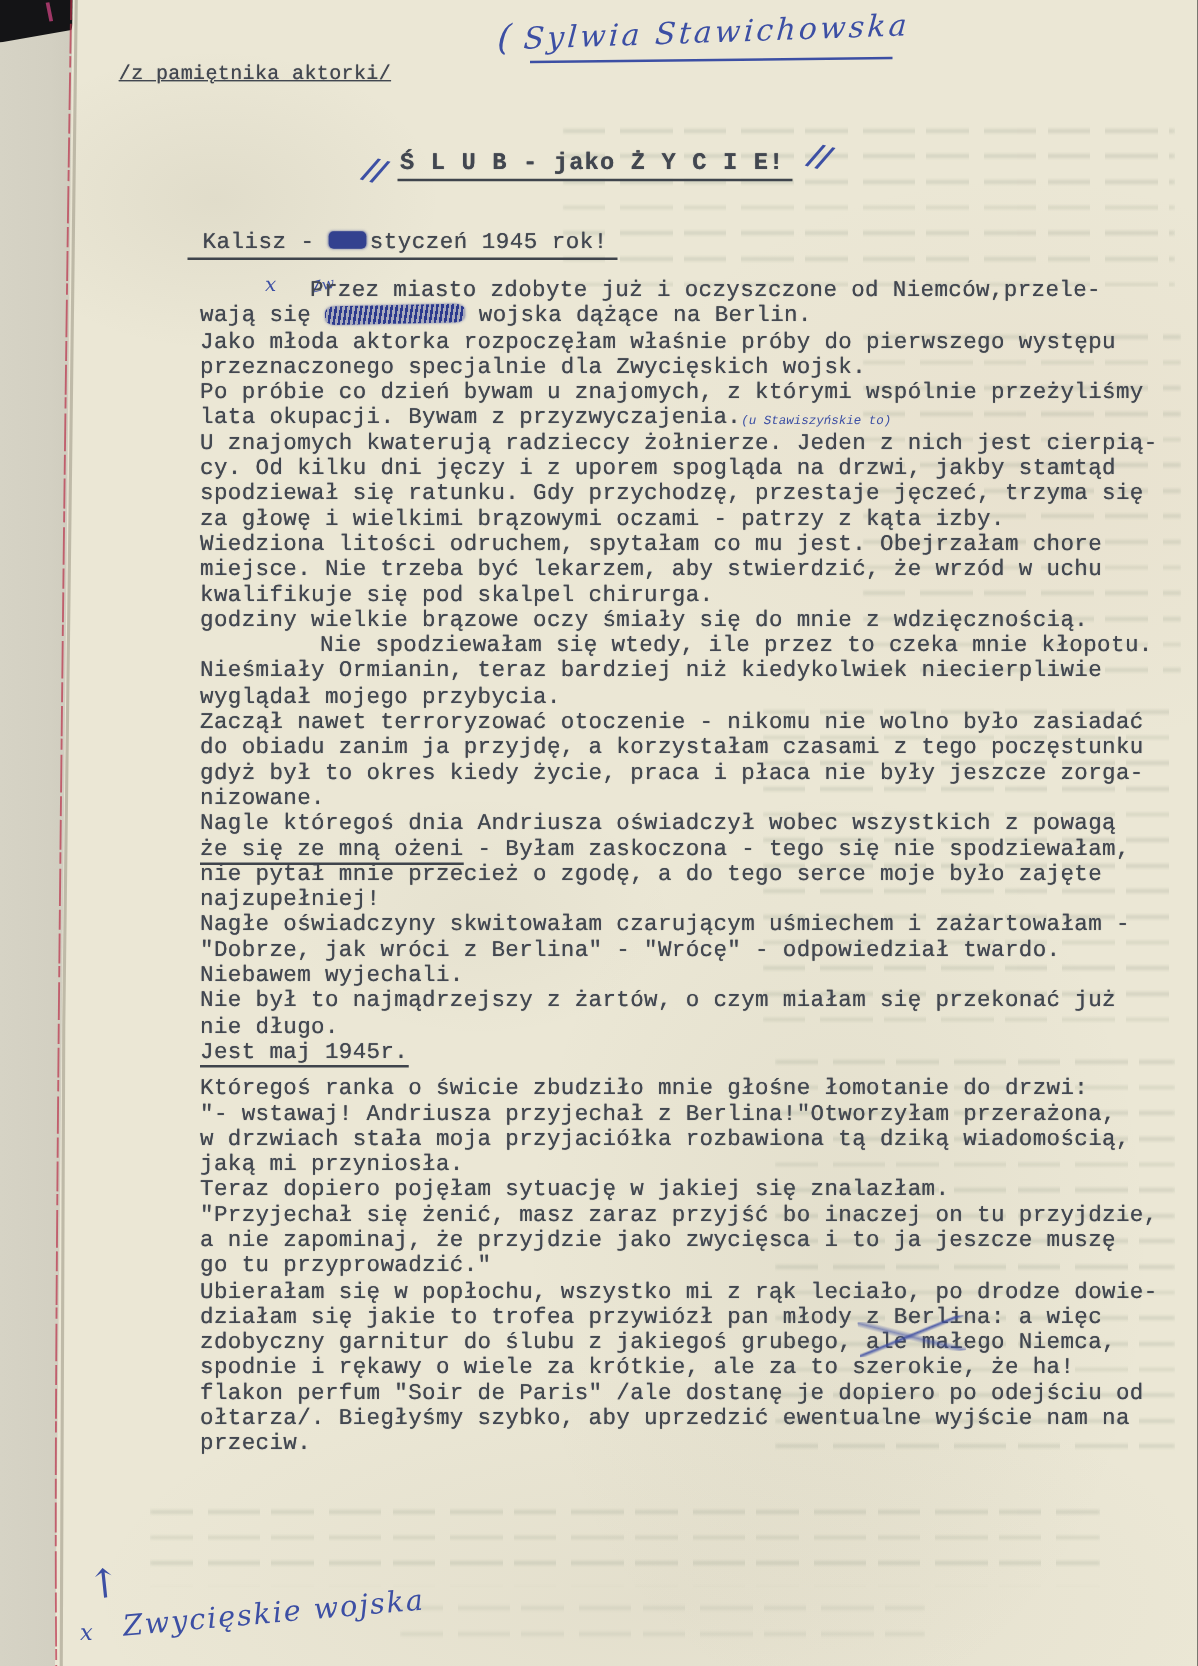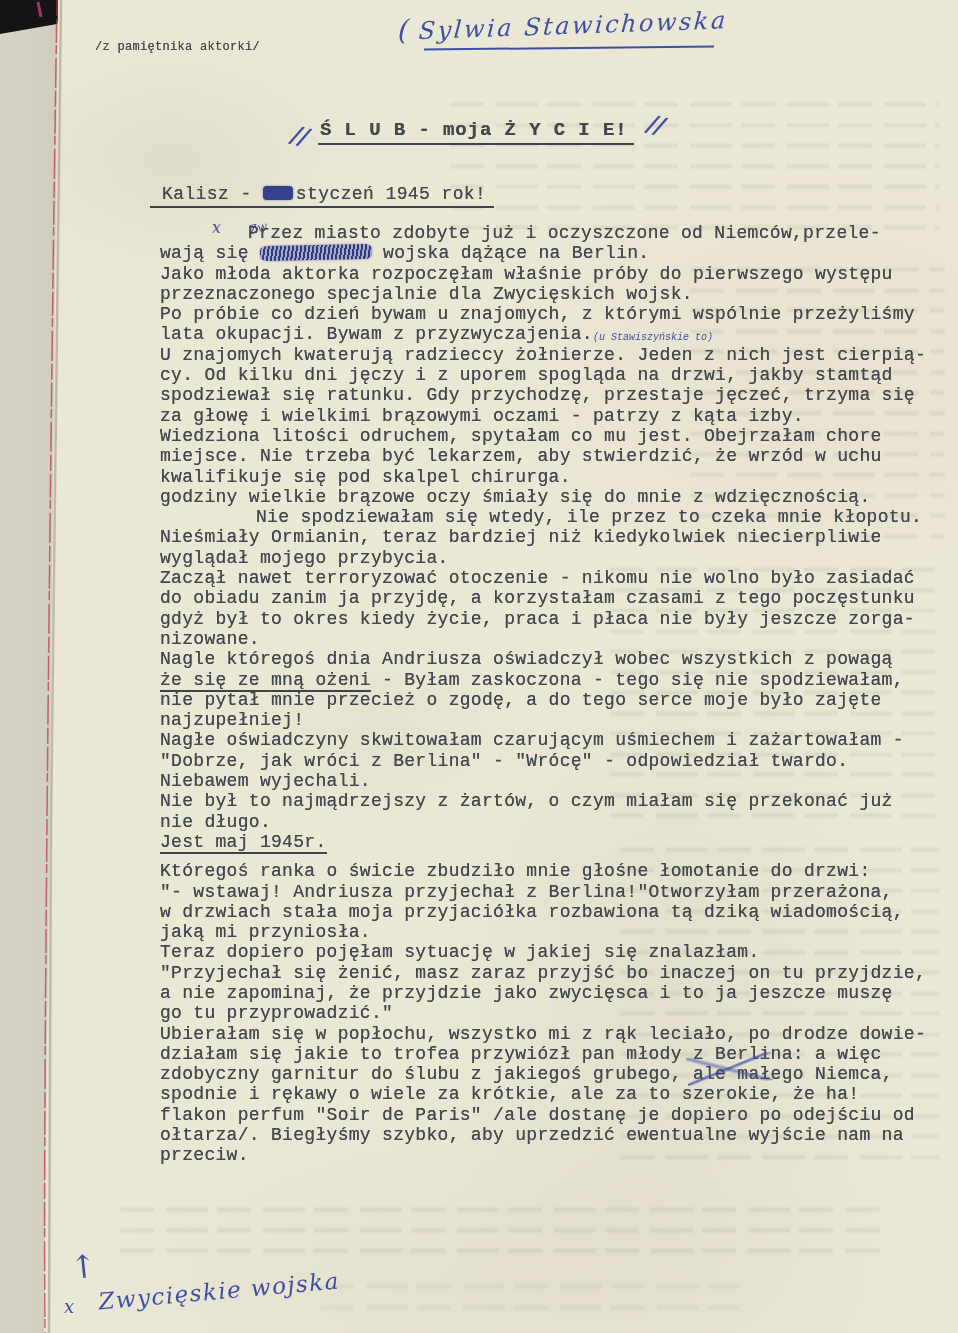--- a/index.html
+++ b/index.html
@@ -35,21 +35,21 @@
   .scribble{display:inline-block;height:15px;vertical-align:-2px;border-radius:8px/5px;
         background:repeating-linear-gradient(100deg,#2c3a8e 0 2px, rgba(44,58,142,.35) 2px 4px);
         box-shadow:0 0 2px rgba(44,58,142,.6);transform:rotate(-1.2deg);}
   .alestrike{position:relative;}
   .alestrike::after{content:"";position:absolute;left:-6px;right:-46px;top:-9px;bottom:1px;
         background:
           linear-gradient(to bottom right, transparent 45%, rgba(59,76,163,.9) 48%, transparent 53%),
           linear-gradient(to top right, transparent 43%, rgba(59,76,163,.55) 49%, transparent 55%);
         transform:rotate(-4deg);pointer-events:none;}
 
-  .subtitle{position:absolute;left:95px;top:40px;font-size:12px;letter-spacing:.3px;}
+  .subtitle{position:absolute;left:95px;top:50px;font-size:16px;letter-spacing:.3px;text-decoration:underline;}
   .doc-title{position:absolute;left:318px;top:119px;font-size:19px;font-weight:700;
         letter-spacing:.9px;border-bottom:2.5px solid #3f444c;padding:0 6px 2px 2px;}
   .kalisz{position:absolute;left:150px;top:184px;font-size:18px;font-weight:400;
         letter-spacing:.4px;border-bottom:2px solid #3f444c;padding:0 8px 2px 12px;}
   .kalisz-blot{display:inline-block;width:30px;height:14px;vertical-align:-1px;
         border-radius:4px;background:#33418f;box-shadow:0 0 2px rgba(51,65,143,.7);margin-right:3px;}
 
   
   .ink{color:#3c4fa4;font-family:"DejaVu Serif", serif;font-style:italic;}
   .name-block{position:absolute;left:398px;top:8px;transform:rotate(-2deg) skewX(-6deg);}
@@ -98,21 +98,21 @@
   </svg>
 
   <div class="ink name-block">
     <span class="name-paren">(</span><span class="name-text">Sylwia Stawichowska</span>
   </div>
   <div class="name-underline"></div>
 
   <div class="typewrite subtitle">/z pamiętnika aktorki/</div>
 
   <span class="ink quote q-open">//</span>
-  <div class="typewrite doc-title">Ś L U B  - moja  Ż Y C I E!</div>
+  <div class="typewrite doc-title">Ś L U B  - jako  Ż Y C I E!</div>
   <span class="ink quote q-close">//</span>
 
   <div class="typewrite kalisz">
     <span>Kalisz - </span><span class="kalisz-blot"></span><span>styczeń 1945 rok!</span>
   </div>
 
   <span class="ink x-przez">x</span>
   <span class="ink zw-note">Zw</span>
 
   <div class="typewrite typed-block">

